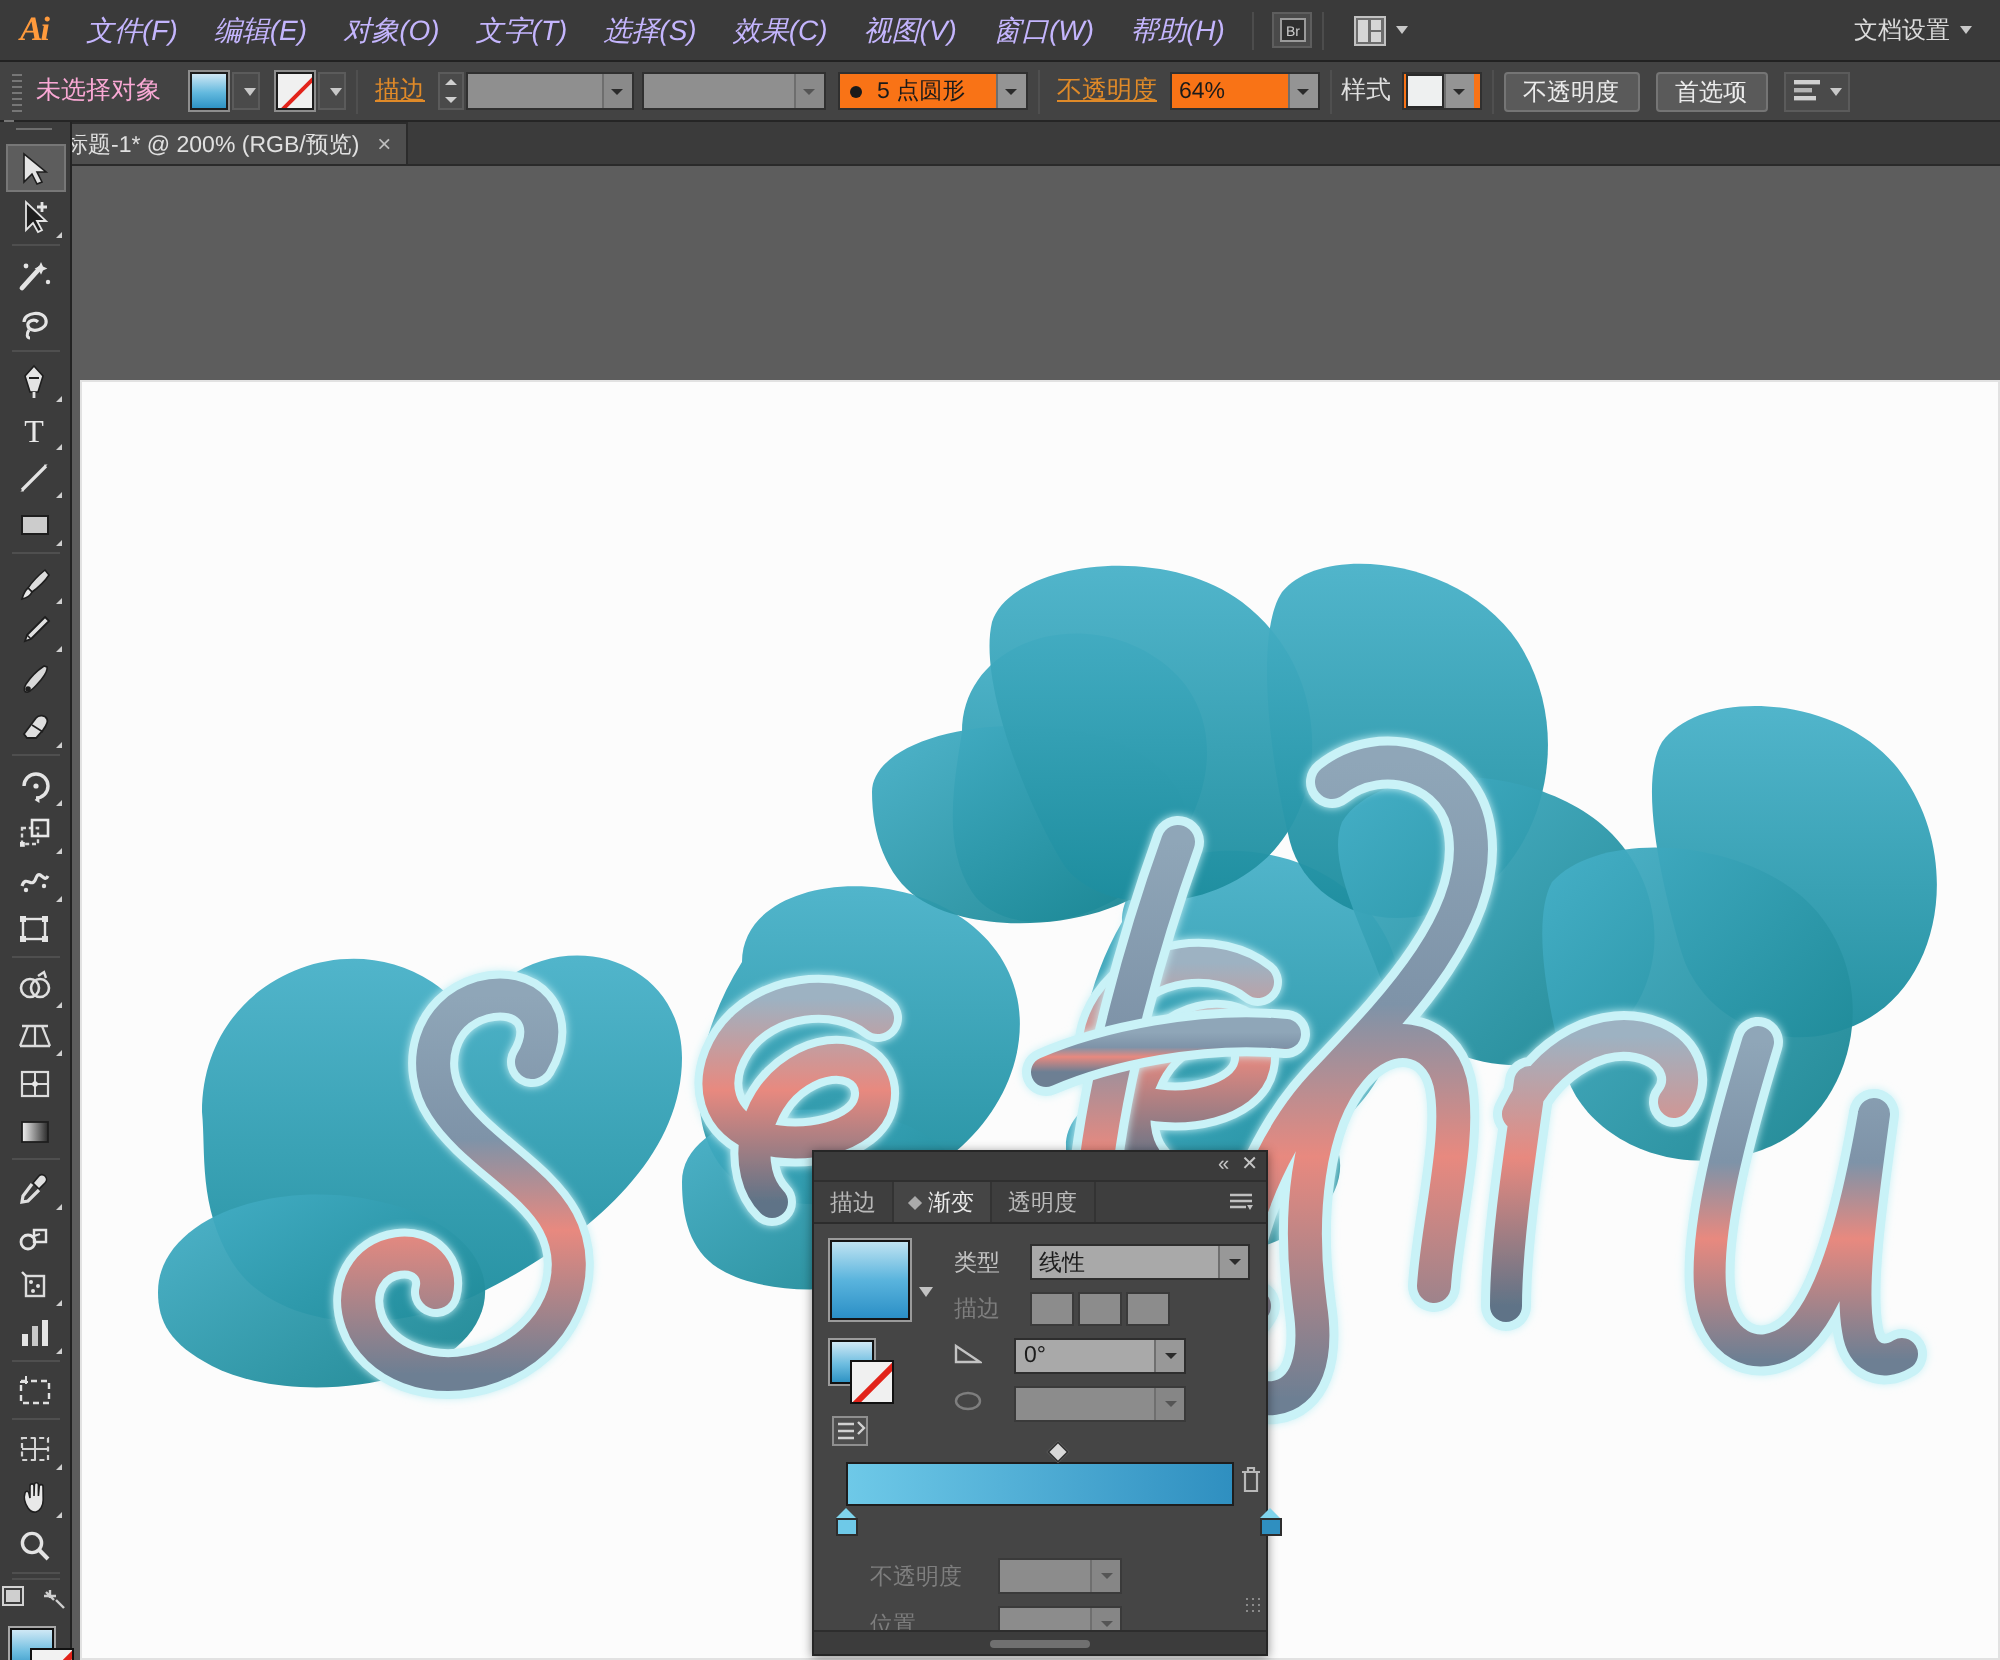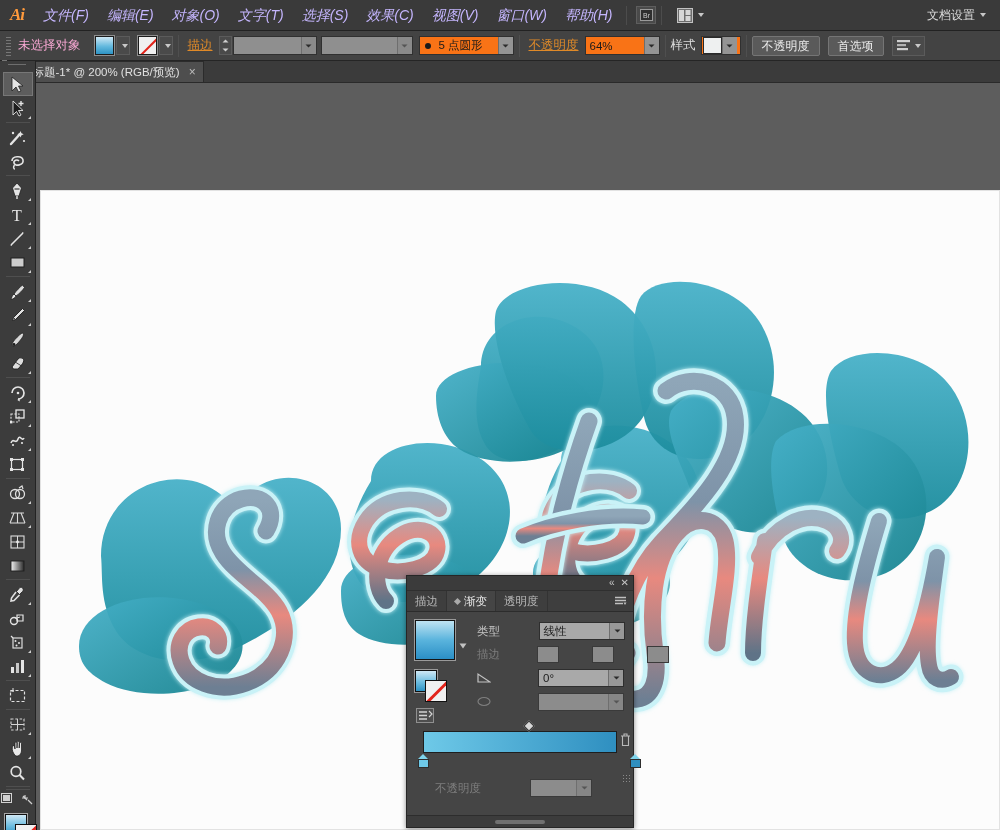--- a/index.html
+++ b/index.html
@@ -178,21 +178,21 @@
   .gp-tab { display: flex; align-items: center; padding: 0 8px; font-size: 11.5px;
             color: #b9b9b9; cursor: default; border-right: 1px solid #333; }
   .gp-tab.active { background: #454545; color: #eaeaea; }
   .gp-tab .diamond { width: 5px; height: 5px; background: #aaa; transform: rotate(45deg); margin-right: 4px; }
   #gp-menu { margin-left: auto; display: flex; align-items: center; padding: 0 6px; cursor: pointer; }
   #gp-body { padding: 8px 8px 0 8px; position: relative; }
   .gp-row { display: flex; align-items: center; margin-bottom: 6px; }
   .gp-label { font-size: 11.5px; color: #c3c3c3; text-align: left; white-space: nowrap; }
   .gp-label.dim { color: #7e7e7e; }
   .gp-combo { height: 18px; background: #a9a9a9; border: 1px solid #2e2e2e;
-              display: flex; align-items: center; margin-left: 31px; }
+              display: flex; align-items: center; }
   .gp-combo .v { flex:1; padding: 0 4px; font-size: 11.5px; color: #1c1c1c; }
   .gp-combo .d { width: 15px; height: 16px; background: #989898; border-left: 1px solid #6f6f6f;
                  display: flex; align-items: center; justify-content: center; }
   .gp-combo.dis { background: #8c8c8c; border-color:#3a3a3a; }
   .gp-combo.dis .d { background:#868686; }
   #gp-preview {
     position: absolute; left: 8px; top: 8px; width: 40px; height: 40px;
     background: linear-gradient(to bottom, #bfe3f2 0%, #5ab4dd 50%, #2b8fc6 100%);
     border: 1px solid #151515; outline: 1px solid #9a9a9a;
   }
@@ -840,20 +840,31 @@
         <div class="gp-combo dis" style="width:62px;">
           <span class="v"></span>
           <span class="d">
             <svg width="7" height="4" viewBox="0 0 7 4">
                 <path d="M0.5 0.5 L6.5 0.5 L3.5 3.5 Z" fill="#555"></path>
               </svg>
           </span>
         </div>
       </div>
 
+      <div class="gp-row" style="margin-left:20px;">
+        <span class="gp-label dim" style="width:58px;margin-right:6px;">位置</span>
+        <div class="gp-combo dis" style="width:62px;">
+          <span class="v"></span>
+          <span class="d">
+            <svg width="7" height="4" viewBox="0 0 7 4">
+                <path d="M0.5 0.5 L6.5 0.5 L3.5 3.5 Z" fill="#555"></path>
+              </svg>
+          </span>
+        </div>
+      </div>
 
       <div id="gp-resize"></div>
     </div>
     <div id="gp-footer">
       <div class="bar"></div>
     </div>
   </div>
 
 </div>
 

